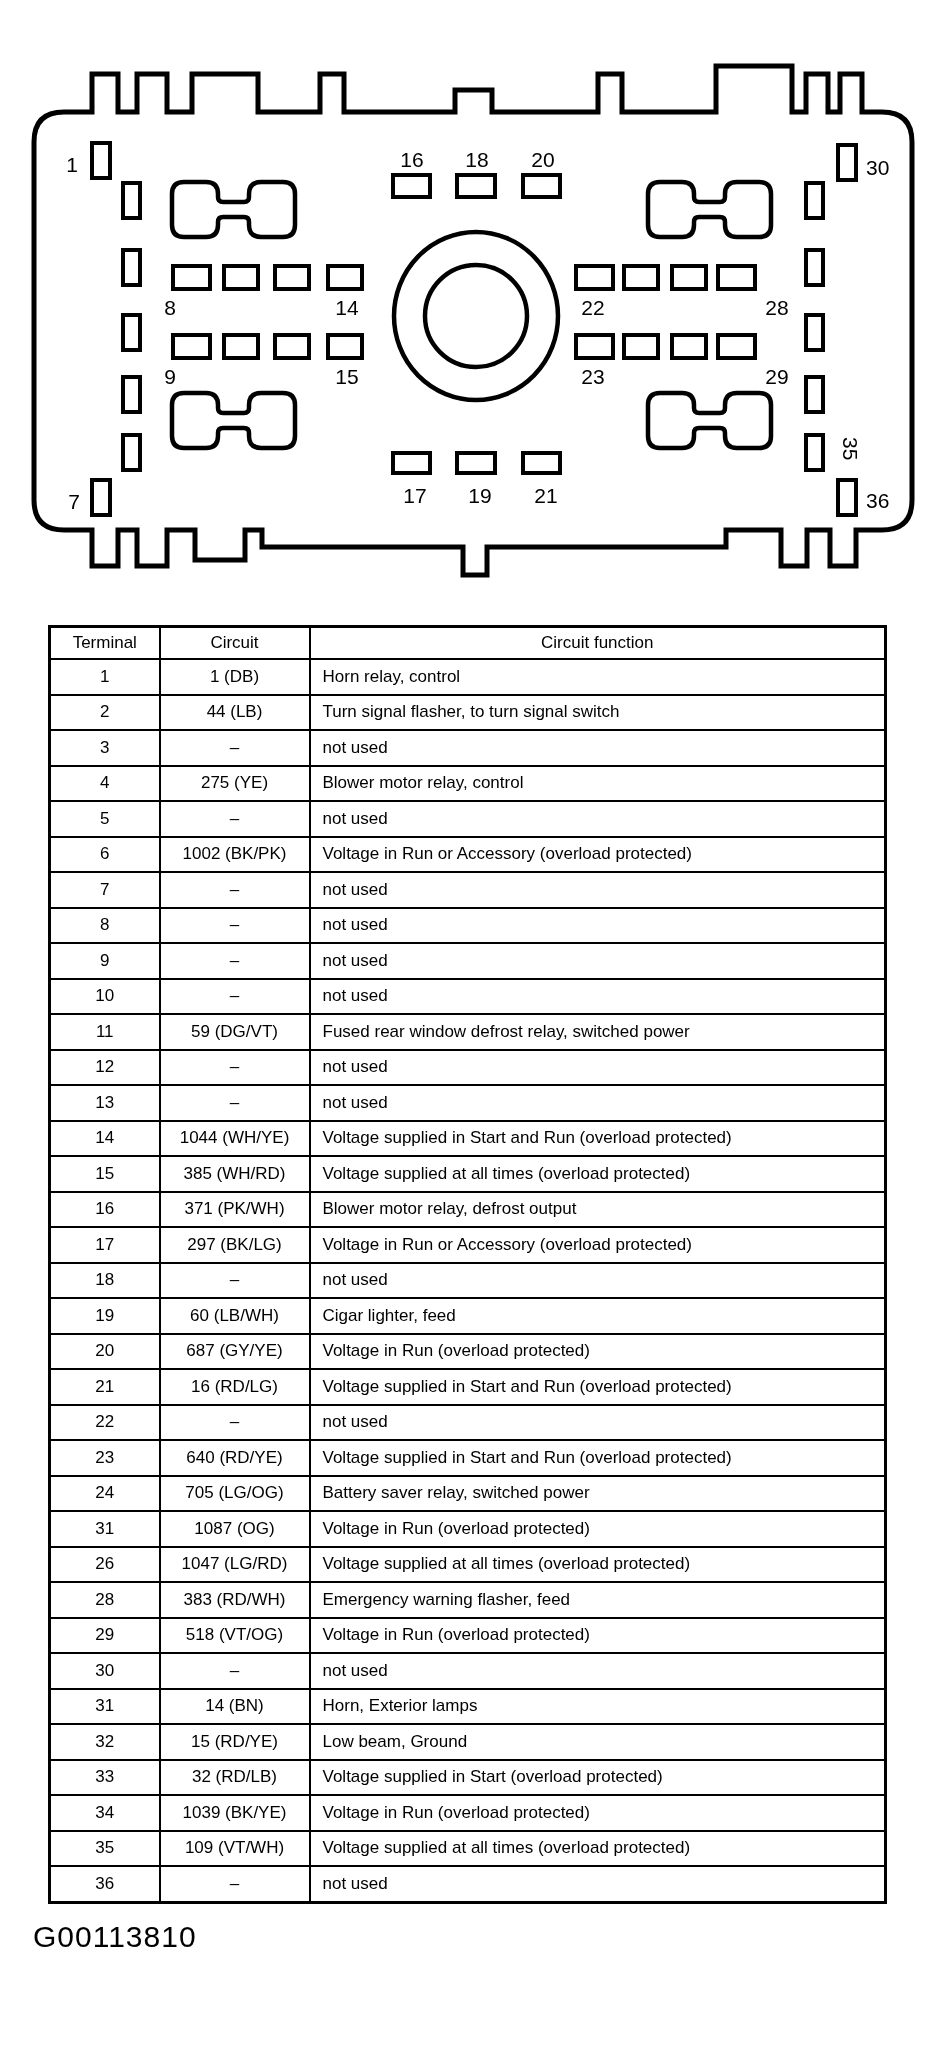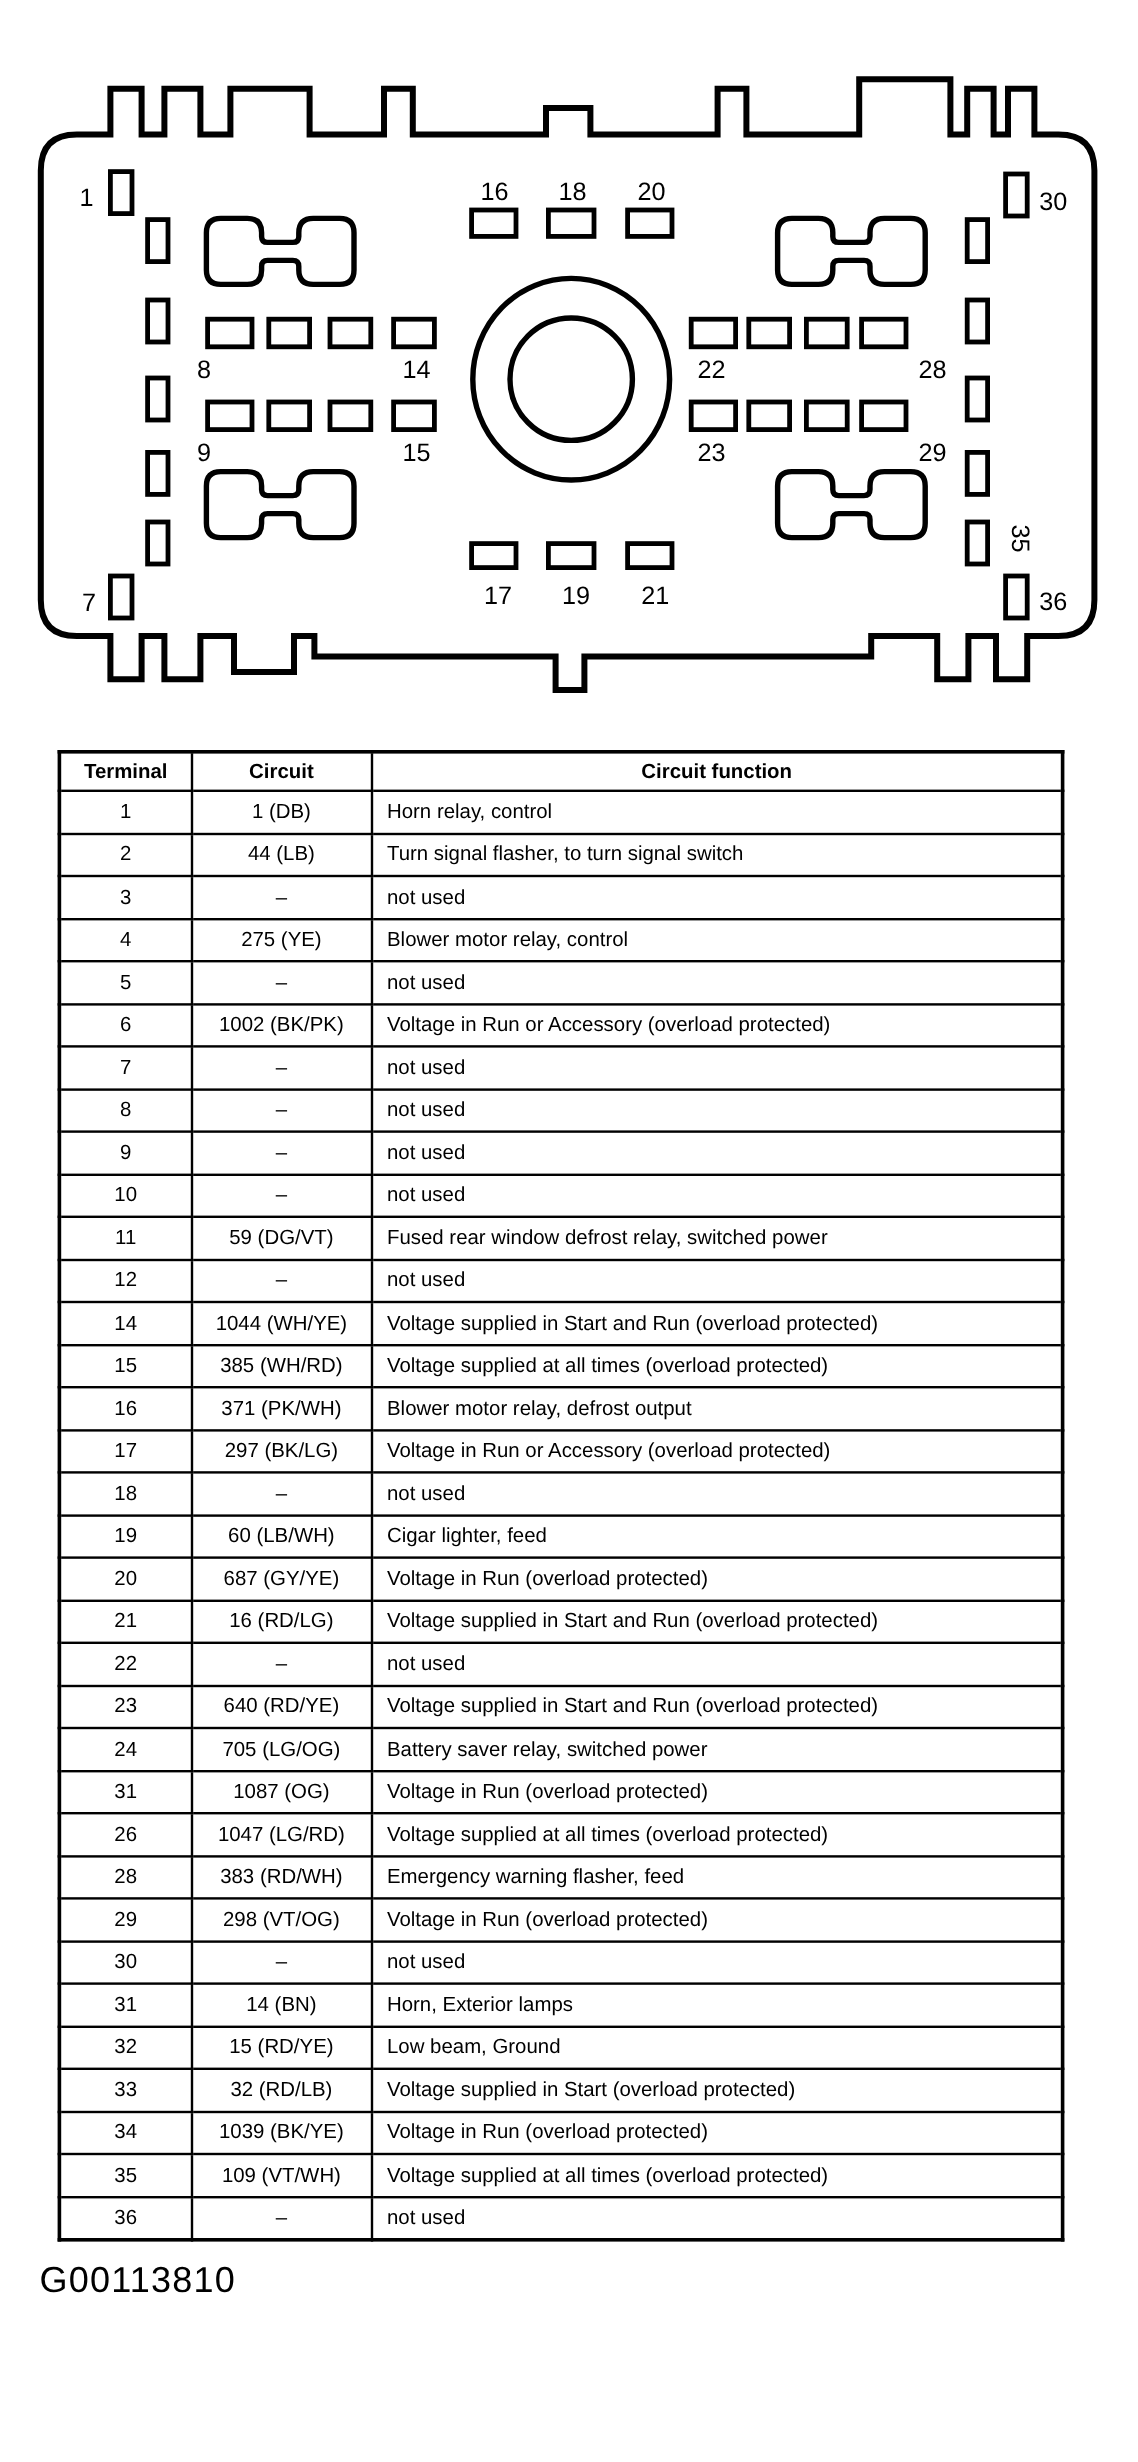--- a/index.html
+++ b/index.html
@@ -3,21 +3,21 @@
 <meta charset="utf-8">
 <style>
   html,body{margin:0;padding:0;background:#ffffff;}
   body{width:948px;height:2052px;overflow:hidden;color:#000;
        font-family:"Liberation Sans",sans-serif;}
   svg{display:block;}
   .panel-shape{fill:#fff;stroke:#000;}
   .pin-label{font-family:"Liberation Sans",sans-serif;font-size:21px;fill:#000;}
   table.term-table{border-collapse:collapse;margin:25px 0 0 48px;width:836px;
        table-layout:fixed;border:3px solid #000;}
-  .term-table th{border:2.5px solid #000;font-size:17px;font-weight:bold;
+  .term-table th{border:2.5px solid #000;font-size:17px;font-weight:normal;
        height:30px;padding:0;text-align:center;}
   .term-table td{border:2.5px solid #000;font-size:17px;height:33.5px;padding:0;}
   .c-term{text-align:center;}
   .c-circ{text-align:center;border-radius:11px;}
   .c-func{text-align:left;padding-left:12px !important;}
   .caption{margin:16px 0 0 33px;font-size:30px;letter-spacing:1px;}
 </style>
 </head>
 <body>
 
@@ -188,20 +188,25 @@
         <td class="c-term">11</td>
         <td class="c-circ">59 (DG/VT)</td>
         <td class="c-func">Fused rear window defrost relay, switched power</td>
       </tr>
       <tr>
         <td class="c-term">12</td>
         <td class="c-circ">–</td>
         <td class="c-func">not used</td>
       </tr>
       <tr>
+        <td class="c-term">13</td>
+        <td class="c-circ">–</td>
+        <td class="c-func">not used</td>
+      </tr>
+      <tr>
         <td class="c-term">14</td>
         <td class="c-circ">1044 (WH/YE)</td>
         <td class="c-func">Voltage supplied in Start and Run (overload protected)</td>
       </tr>
       <tr>
         <td class="c-term">15</td>
         <td class="c-circ">385 (WH/RD)</td>
         <td class="c-func">Voltage supplied at all times (overload protected)</td>
       </tr>
       <tr>
@@ -259,21 +264,21 @@
         <td class="c-circ">1047 (LG/RD)</td>
         <td class="c-func">Voltage supplied at all times (overload protected)</td>
       </tr>
       <tr>
         <td class="c-term">28</td>
         <td class="c-circ">383 (RD/WH)</td>
         <td class="c-func">Emergency warning flasher, feed</td>
       </tr>
       <tr>
         <td class="c-term">29</td>
-        <td class="c-circ">298 (VT/OG)</td>
+        <td class="c-circ">518 (VT/OG)</td>
         <td class="c-func">Voltage in Run (overload protected)</td>
       </tr>
       <tr>
         <td class="c-term">30</td>
         <td class="c-circ">–</td>
         <td class="c-func">not used</td>
       </tr>
       <tr>
         <td class="c-term">31</td>
         <td class="c-circ">14 (BN)</td>

